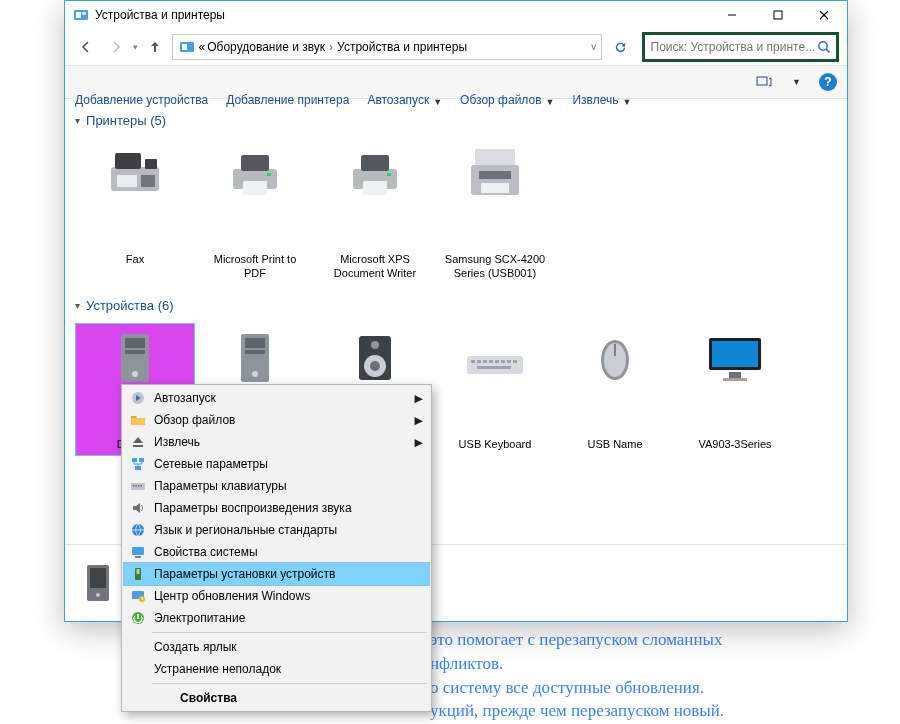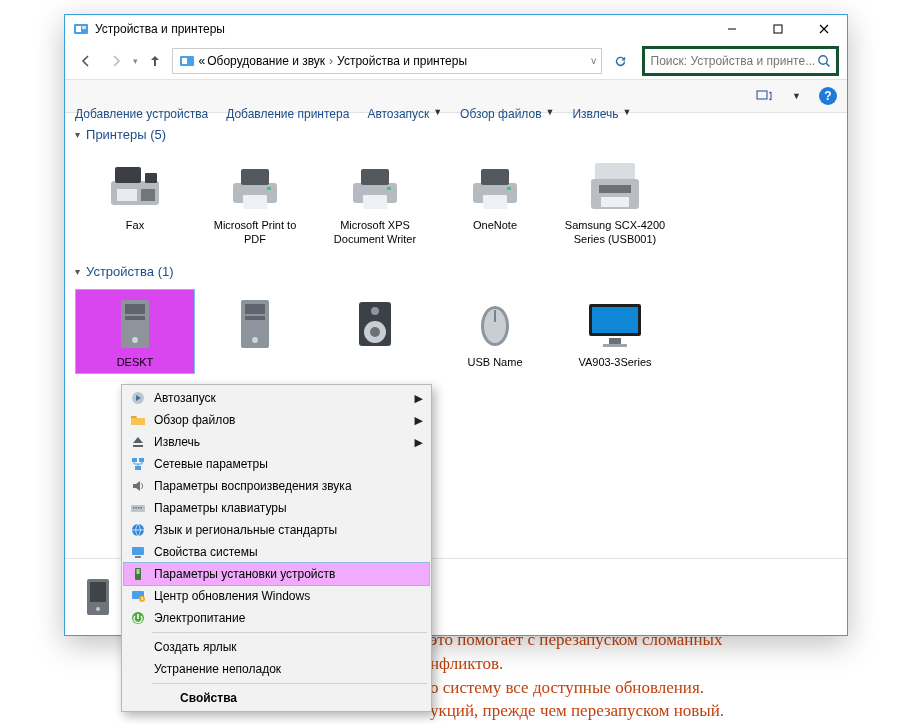--- a/index.html
+++ b/index.html
@@ -1,17 +1,17 @@
 <!DOCTYPE html>
 <html><head>
 <meta charset="utf-8">
 <style>
   html, body { margin:0; padding:0; font-family:"Segoe UI", Tahoma, sans-serif; font-size:12px; color:#000; background:#fff; }
   .stage { position:relative; width:900px; height:724px; overflow:hidden; }
-  .window { position:absolute; left:64px; top:14px; width:782px; height:620px; border:1px solid #38a0da; background:#fff; box-shadow:0 8px 28px rgba(0,0,0,.25); }
+  .window { position:absolute; left:64px; top:0; width:782px; height:620px; border:1px solid #38a0da; background:#fff; box-shadow:0 8px 28px rgba(0,0,0,.25); }
   
   .titlebar { height:28px; display:flex; align-items:center; padding:0 0 0 8px; }
   .titlebar .ticon { width:16px; height:16px; margin-right:6px; }
   .titlebar .title { font-size:12px; }
   .tbtns { margin-left:auto; display:flex; }
   .tbtn { width:46px; height:28px; display:flex; align-items:center; justify-content:center; }
   
   .navrow { height:32px; display:flex; align-items:center; gap:4px; padding:2px 8px; }
   .navbtn { width:26px; height:26px; display:flex; align-items:center; justify-content:center; color:#666; border-radius:2px; }
   .navbtn.enabled { color:#000; }
@@ -19,50 +19,50 @@
   .breadcrumb-box .bicon { width:16px; height:16px; margin:0 4px 0 2px; }
   .crumbs { display:flex; align-items:center; gap:2px; font-size:12px; color:#000; }
   .crumbs .sep { color:#666; padding:0 2px; }
   .bcdrop { margin-left:auto; display:flex; align-items:center; gap:4px; color:#666; }
   .refresh { width:22px; height:22px; display:flex; align-items:center; justify-content:center; margin-left:4px; color:#296090; }
   .searchbox { flex:1; display:flex; align-items:center; height:24px; border:3px solid #14532d; margin-left:6px; padding:0 4px; color:#888; }
   .searchbox input { border:none; outline:none; font:inherit; flex:1; color:#000; background:transparent; }
   .searchbox .sicon { width:16px; height:16px; color:#2b6fab; }
   
   .toolbar { height:32px; border-top:1px solid #e3e3e3; border-bottom:1px solid #e3e3e3; background:#f7f7f7; display:flex; align-items:center; padding:0 10px; gap:18px; }
-  .tbaritem { color:#1a4e8a; font-size:12px; display:flex; align-items:flex-start; gap:4px; cursor:default;margin-top:36px; }
+  .tbaritem { color:#1a4e8a; font-size:12px; display:flex; align-items:flex-end; gap:4px; cursor:default;margin-top:36px; }
   .tbaritem .drop { font-size:9px; color:#333; }
   .toolbar .spacer { flex:1; }
   .tbaricon { width:20px; height:20px; display:flex; align-items:center; justify-content:center; color:#1a4e8a; }
   .helpq { width:18px; height:18px; border-radius:50%; background:#1e7bd6; color:#fff; font-weight:bold; display:flex; align-items:center; justify-content:center; font-size:12px; }
   
   .folderview { position:relative; height:calc(100% - 28px - 32px - 32px - 64px); overflow:auto; padding:6px 10px 10px; }
   .groupheader { display:flex; align-items:center; gap:6px; color:#1a4e8a; font-size:13px; margin:8px 0 6px; }
   .groupheader .chev { font-size:10px; color:#555; }
   .itemsrow { display:flex; flex-wrap:wrap; }
-  .deviceitem { width:110px; display:flex; flex-direction:column; align-items:center; text-align:center; padding:6px 4px 4px; margin:4px 0; border:1px solid transparent; }
+  .deviceitem { width:110px; display:flex; flex-direction:column; align-items:center; text-align:center; padding:6px 4px 4px; margin:4px 0; border:1px solid transparent;gap:48px; }
   .deviceitem.selected { background:#d946ef; border-color:#7abdf0; }
   .deviceitem .dicon { width:64px; height:56px; display:flex; align-items:center; justify-content:center; }
   .deviceitem .dlabel { font-size:11px; line-height:1.25; margin-top:4px; max-width:105px; }
   
   .detailsfoot { position:absolute; left:0; right:0; bottom:0; height:64px; border-top:1px solid #e3e3e3; background:#fff; display:flex; align-items:center; padding:6px 10px; gap:12px; }
   .detailsfoot .footicon { width:48px; height:48px; }
   .detailsfoot .footlines { display:flex; flex-direction:column; font-size:11px; }
   .detailsfoot .footlines .k { color:#6a6a6a; }
   .detailsfoot .footlines .v { color:#1a4e8a; }
   
   .ctxmenu { position:absolute; left:121px; top:384px; width:305px; background:#f2f2f2; border:1px solid #b8b8b8; box-shadow:3px 4px 10px rgba(0,0,0,.3); padding:2px; font-size:12px; }
   .ctxitem { display:flex; align-items:center; height:22px; padding:0 20px 0 6px; gap:8px; position:relative; }
   .ctxitem .cicon { width:16px; height:16px; display:flex; align-items:center; justify-content:center; }
   .ctxitem .arrow { position:absolute; right:6px; font-size:11px; color:#222; }
-  .ctxitem.hl { background:#f0abfc; outline:1px solid #8fbde6; }
+  .ctxitem.hl { background:#7dd3fc; outline:1px solid #8fbde6; }
   .ctxsep { height:1px; background:#d0d0d0; margin:3px 2px 3px 28px; }
   .ctxitem .bold { font-weight:700;margin-left:26px; }
   
-  .belowtext { position:absolute; left:430px; top:628px; font-family:Georgia, 'Times New Roman', serif; font-size:17px; line-height:1.4; color:#c2410c; }
+  .belowtext { position:absolute; left:430px; top:628px; font-family:Georgia, 'Times New Roman', serif; font-size:17px; line-height:1.4; color:#3b82f6; }
   .belowtext p { margin:0; }
   svg { display:block; }
 </style>
 </head>
 <body>
 
 <div class="stage">
 
   <div class="belowtext">
     <p>это помогает с перезапуском сломанных</p>
@@ -219,44 +219,33 @@
                 <rect x="18" y="10" width="28" height="16" rx="2" fill="#53585f"></rect>
                 <rect x="20" y="36" width="24" height="14" rx="1" fill="#eef1f4"></rect>
                 <rect x="44" y="28" width="4" height="3" fill="#30d070"></rect>
               </svg>
             </span>
             <span class="dlabel">Microsoft XPS Document Writer</span>
           </div>
           <div class="deviceitem">
             <span class="dicon">
               <svg viewBox="0 0 64 56">
-                <rect x="10" y="24" width="44" height="20" rx="3" fill="#b6bbc1"></rect>
-                <rect x="18" y="10" width="28" height="16" rx="2" fill="#53585f"></rect>
-                <rect x="20" y="36" width="24" height="14" rx="1" fill="#eef1f4"></rect>
-                <rect x="44" y="28" width="4" height="3" fill="#30d070"></rect>
-              </svg>
-            </span>
-            <span class="dlabel">OneNote</span>
-          </div>
-          <div class="deviceitem">
-            <span class="dicon">
-              <svg viewBox="0 0 64 56">
                 <rect x="12" y="4" width="40" height="18" rx="2" fill="#d9dde2"></rect>
                 <rect x="8" y="20" width="48" height="30" rx="3" fill="#babec4"></rect>
                 <rect x="16" y="26" width="32" height="8" fill="#6b7177"></rect>
                 <rect x="18" y="38" width="28" height="10" fill="#eef1f4"></rect>
               </svg>
             </span>
             <span class="dlabel">Samsung SCX-4200 Series (USB001)</span>
           </div>
         </div>
 
       <div class="groupheader">
         <span class="chev">▾</span>
-        <span>Устройства (1)</span>
+        <span>Устройства (6)</span>
       </div>
       <div class="itemsrow" id="devices-row">
           <div class="deviceitem selected">
             <span class="dicon">
               <svg viewBox="0 0 64 56">
                 <rect x="18" y="4" width="28" height="48" rx="2" fill="#8d949c"></rect>
                 <rect x="22" y="8" width="20" height="10" fill="#5e646b"></rect>
                 <rect x="22" y="20" width="20" height="4" fill="#5e646b"></rect>
                 <circle cx="32" cy="44" r="3" fill="#cfd4da"></circle>
               </svg>
@@ -277,20 +266,39 @@
           <div class="deviceitem">
             <span class="dicon">
               <svg viewBox="0 0 64 56">
                 <rect x="16" y="6" width="32" height="44" rx="3" fill="#3c4147"></rect>
                 <circle cx="32" cy="36" r="11" fill="#c9ced4"></circle>
                 <circle cx="32" cy="36" r="5" fill="#6b7177"></circle>
                 <circle cx="32" cy="15" r="4" fill="#8f959c"></circle>
               </svg>
             </span>
             <span class="dlabel"></span>
+          </div>
+          <div class="deviceitem">
+            <span class="dicon">
+              <svg viewBox="0 0 64 56">
+                <rect x="4" y="26" width="56" height="18" rx="3" fill="#d7dbe0"></rect>
+                <g fill="#9ea4ab">
+                  <rect x="8" y="30" width="4" height="3"></rect>
+                  <rect x="14" y="30" width="4" height="3"></rect>
+                  <rect x="20" y="30" width="4" height="3"></rect>
+                  <rect x="26" y="30" width="4" height="3"></rect>
+                  <rect x="32" y="30" width="4" height="3"></rect>
+                  <rect x="38" y="30" width="4" height="3"></rect>
+                  <rect x="44" y="30" width="4" height="3"></rect>
+                  <rect x="50" y="30" width="4" height="3"></rect>
+                  <rect x="14" y="36" width="34" height="3"></rect>
+                </g>
+              </svg>
+            </span>
+            <span class="dlabel">USB Keyboard</span>
           </div>
           <div class="deviceitem">
             <span class="dicon">
               <svg viewBox="0 0 64 56">
                 <ellipse cx="32" cy="30" rx="14" ry="20" fill="#8f959c"></ellipse>
                 <ellipse cx="32" cy="30" rx="11" ry="17" fill="#c9ced4"></ellipse>
                 <rect x="31" y="14" width="2" height="12" fill="#7b8188"></rect>
               </svg>
             </span>
             <span class="dlabel">USB Name</span>
@@ -359,47 +367,47 @@
       <div class="ctxitem">
         <span class="cicon">
           <svg viewBox="0 0 16 16">
             <rect x="2" y="2" width="5" height="4" fill="#4aa0e8"></rect>
             <rect x="9" y="2" width="5" height="4" fill="#4aa0e8"></rect>
             <rect x="5" y="10" width="6" height="4" fill="#4aa0e8"></rect>
             <path d="M4 6v2h8V6M8 8v2" stroke="#4aa0e8" fill="none"></path>
           </svg>
         </span>
         <span>Сетевые параметры</span>
-      </div>
-      <div class="ctxitem">
-        <span class="cicon">
-          <svg viewBox="0 0 16 16">
-            <path d="M3 6h3l4-3v10l-4-3H3z" fill="#6b7177"></path>
-            <path d="M11 5c2 1 2 5 0 6" stroke="#6b7177" fill="none"></path>
-          </svg>
-        </span>
-        <span>Параметры воспроизведения звука</span>
       </div>
       <div class="ctxitem">
         <span class="cicon">
           <svg viewBox="0 0 16 16">
             <rect x="1" y="5" width="14" height="7" rx="1" fill="#bfc5cc"></rect>
             <g fill="#6b7177">
               <rect x="3" y="7" width="1.5" height="1.5"></rect>
               <rect x="5.5" y="7" width="1.5" height="1.5"></rect>
               <rect x="8" y="7" width="1.5" height="1.5"></rect>
               <rect x="10.5" y="7" width="1.5" height="1.5"></rect>
             </g>
           </svg>
         </span>
         <span>Параметры клавиатуры</span>
       </div>
       <div class="ctxitem">
         <span class="cicon">
           <svg viewBox="0 0 16 16">
+            <path d="M3 6h3l4-3v10l-4-3H3z" fill="#6b7177"></path>
+            <path d="M11 5c2 1 2 5 0 6" stroke="#6b7177" fill="none"></path>
+          </svg>
+        </span>
+        <span>Параметры воспроизведения звука</span>
+      </div>
+      <div class="ctxitem">
+        <span class="cicon">
+          <svg viewBox="0 0 16 16">
             <circle cx="8" cy="8" r="6" fill="#3083d6"></circle>
             <path d="M2 8h12M8 2c3 3 3 9 0 12M8 2c-3 3-3 9 0 12" stroke="#cfe6fb" fill="none"></path>
           </svg>
         </span>
         <span>Язык и региональные стандарты</span>
       </div>
       <div class="ctxitem">
         <span class="cicon">
           <svg viewBox="0 0 16 16">
             <rect x="2" y="3" width="12" height="8" rx="1" fill="#4aa0e8"></rect>

